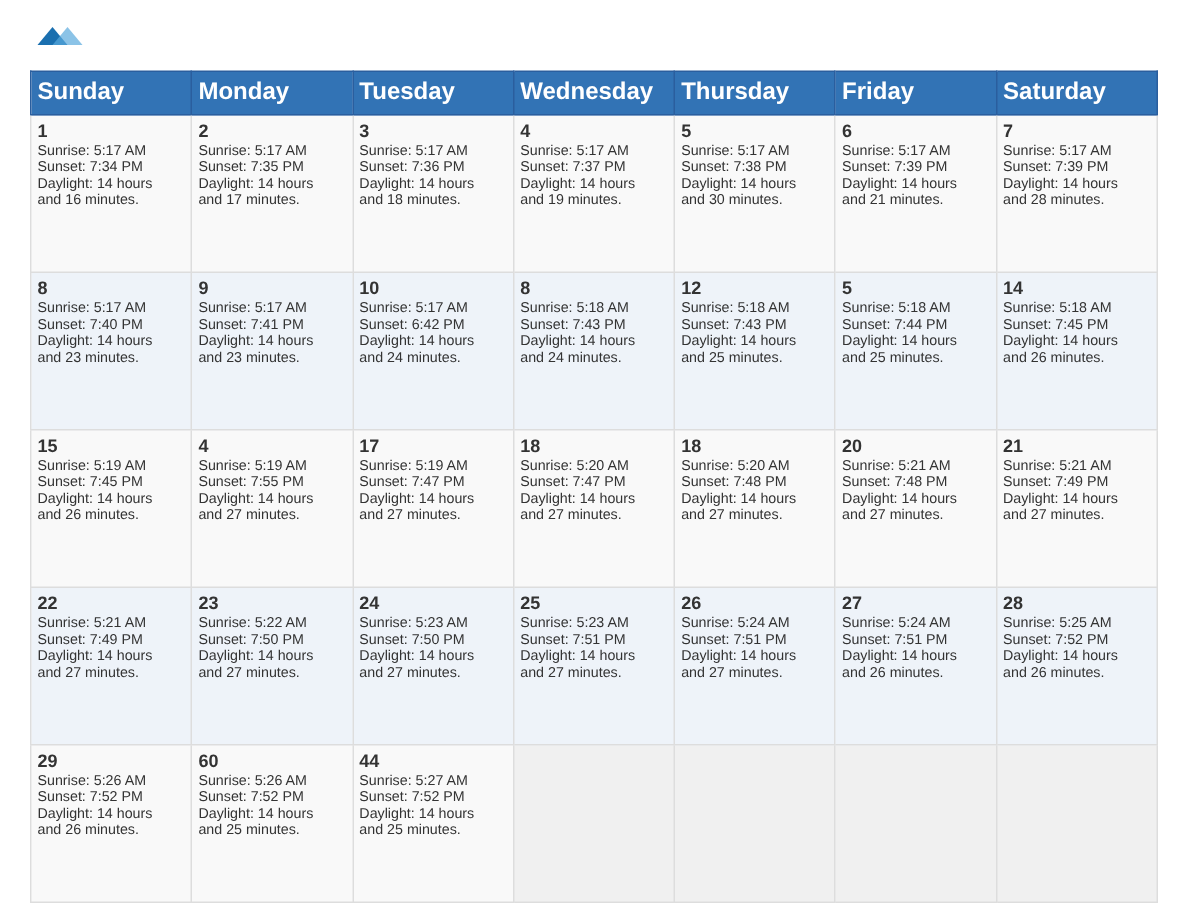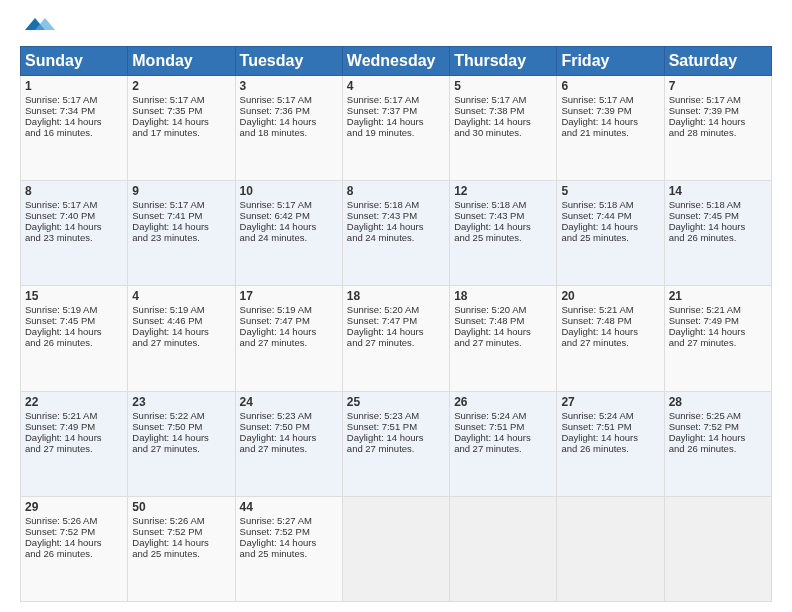--- a/index.html
+++ b/index.html
@@ -221,21 +221,21 @@
           <td>
             <span class="day-num">15</span>
             <div>Sunrise: 5:19 AM</div>
             <div>Sunset: 7:45 PM</div>
             <div>Daylight: 14 hours</div>
             <div>and 26 minutes.</div>
           </td>
           <td>
             <span class="day-num">4</span>
             <div>Sunrise: 5:19 AM</div>
-            <div>Sunset: 4:46 PM</div>
+            <div>Sunset: 7:55 PM</div>
             <div>Daylight: 14 hours</div>
             <div>and 27 minutes.</div>
           </td>
           <td>
             <span class="day-num">17</span>
             <div>Sunrise: 5:19 AM</div>
             <div>Sunset: 7:47 PM</div>
             <div>Daylight: 14 hours</div>
             <div>and 27 minutes.</div>
           </td>
@@ -321,21 +321,21 @@
         </tr>
         <tr>
           <td>
             <span class="day-num">29</span>
             <div>Sunrise: 5:26 AM</div>
             <div>Sunset: 7:52 PM</div>
             <div>Daylight: 14 hours</div>
             <div>and 26 minutes.</div>
           </td>
           <td>
-            <span class="day-num">50</span>
+            <span class="day-num">60</span>
             <div>Sunrise: 5:26 AM</div>
             <div>Sunset: 7:52 PM</div>
             <div>Daylight: 14 hours</div>
             <div>and 25 minutes.</div>
           </td>
           <td>
             <span class="day-num">44</span>
             <div>Sunrise: 5:27 AM</div>
             <div>Sunset: 7:52 PM</div>
             <div>Daylight: 14 hours</div>

